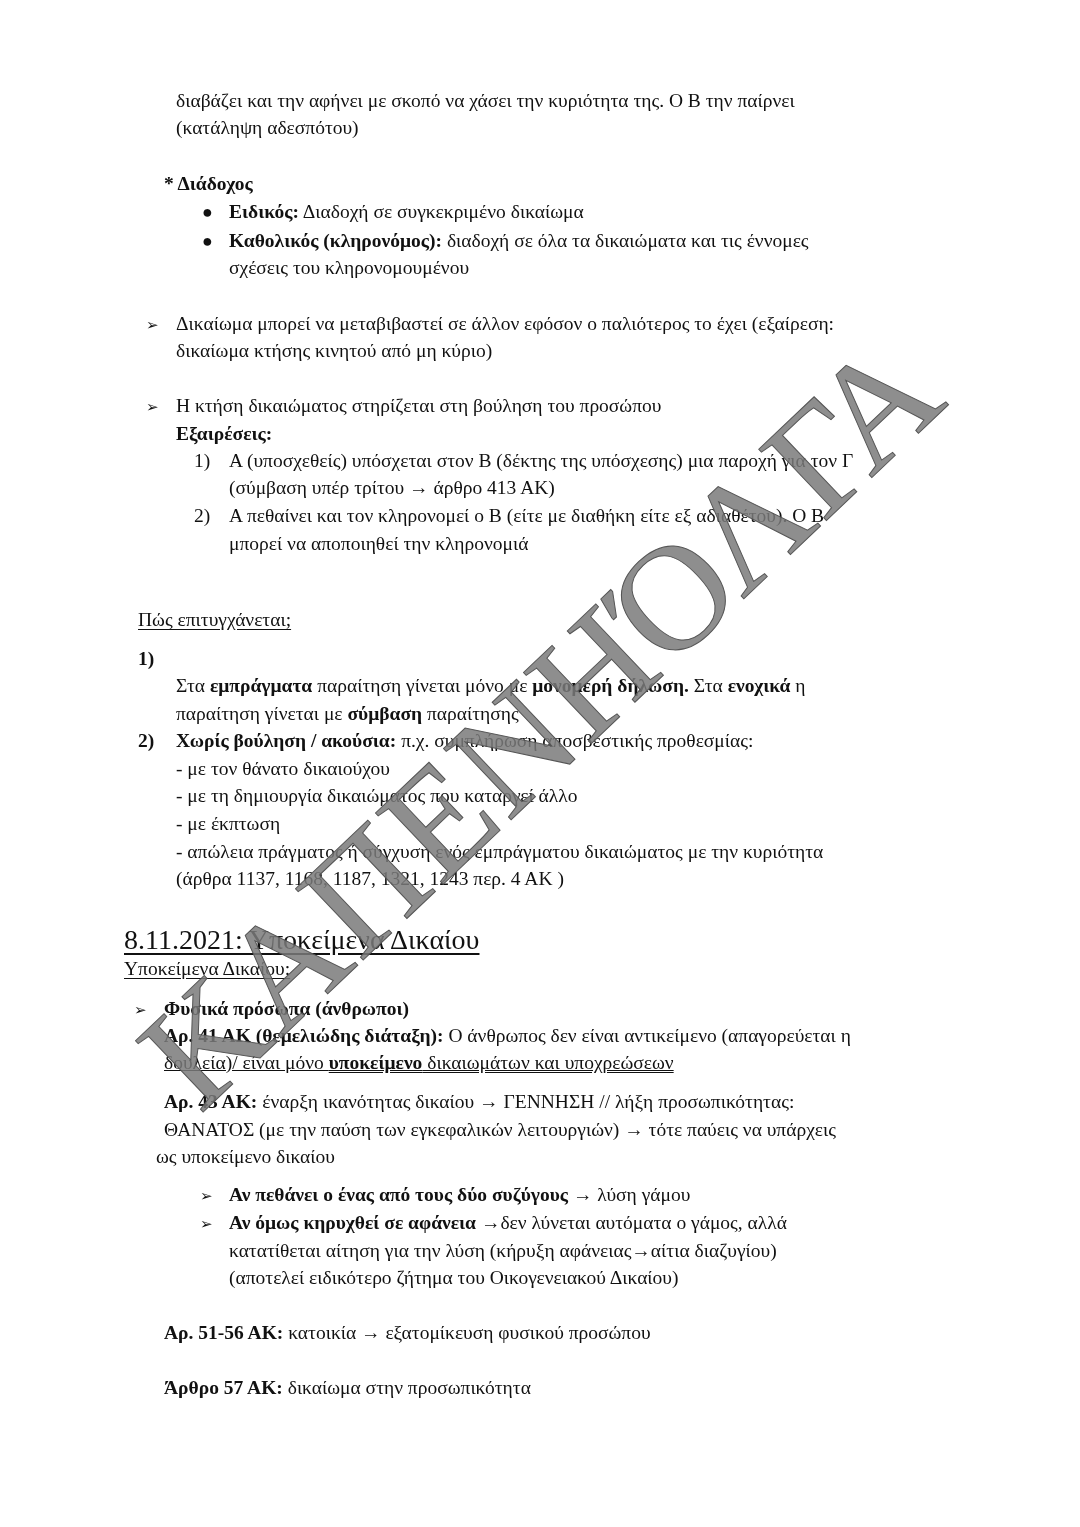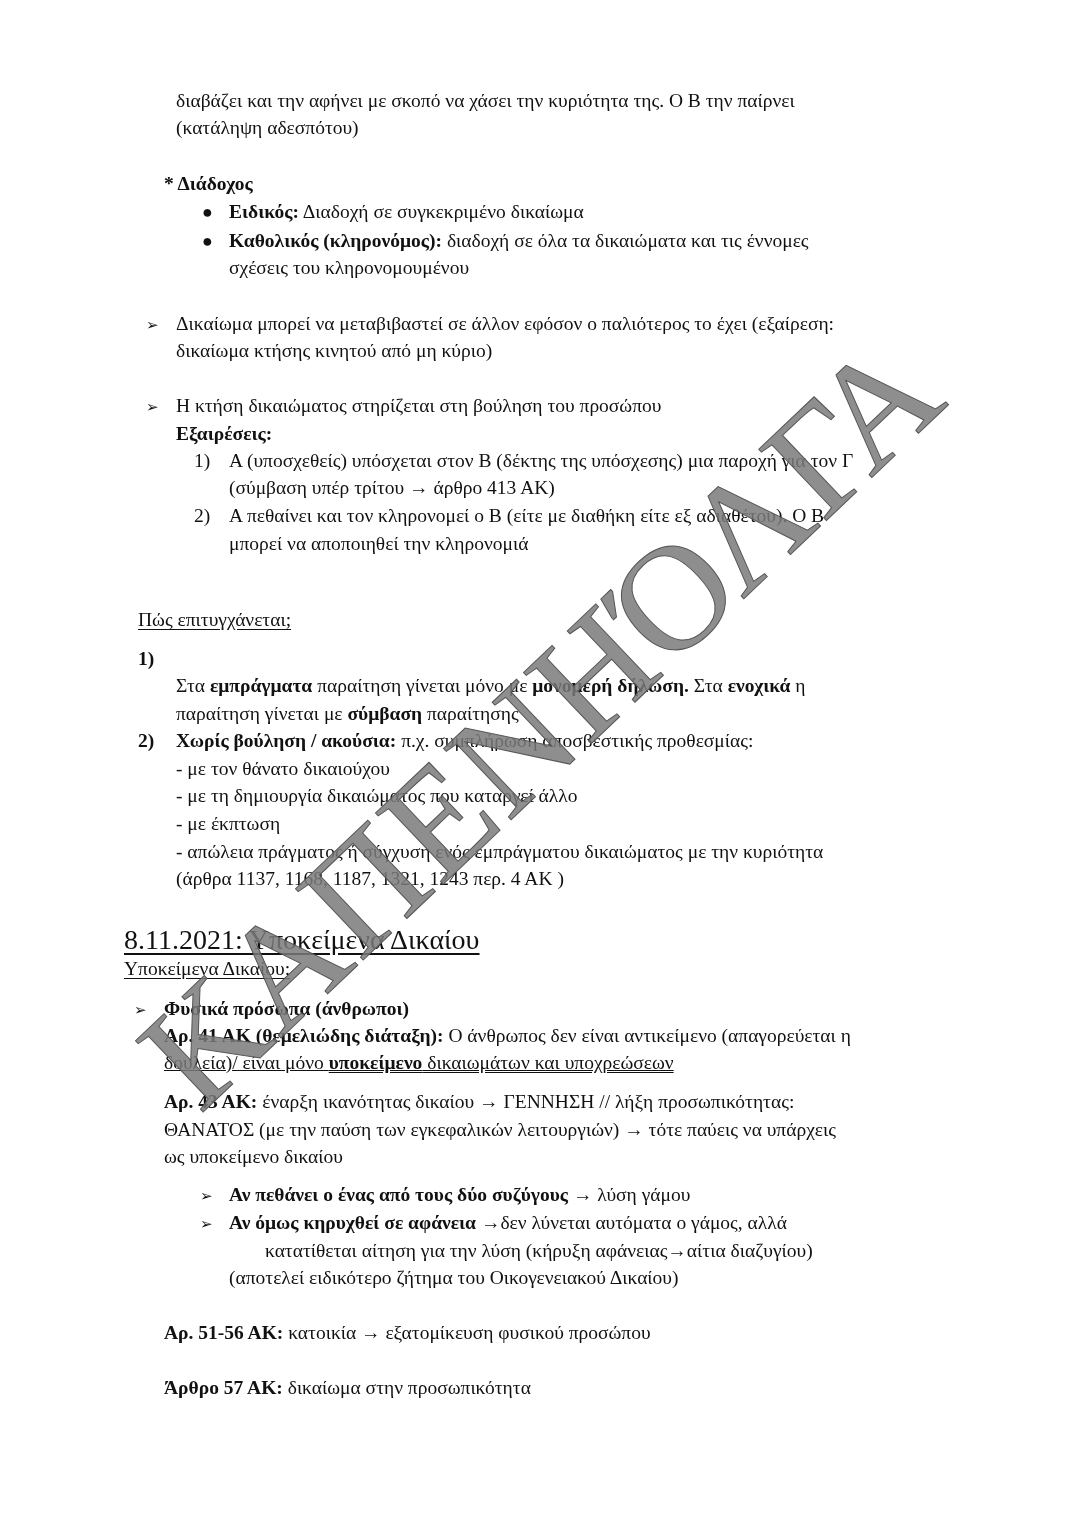--- a/index.html
+++ b/index.html
@@ -88,31 +88,31 @@
     <b class="i">Αρ. 41 ΑΚ (θεμελιώδης διάταξη):</b><span> Ο άνθρωπος δεν είναι αντικείμενο (απαγορεύεται η</span>
   </div>
   <div class="abs" style="left:164px; top:1049px;text-decoration:underline;">
     <span>δουλεία)/ είναι μόνο </span><b class="u">υποκείμενο</b><span class="u"> δικαιωμάτων και υποχρεώσεων</span>
   </div>
 
   <div class="abs" style="left:164px; top:1088px;">
     <b class="i">Αρ. 43 ΑΚ:</b><span> έναρξη ικανότητας δικαίου → ΓΕΝΝΗΣΗ // λήξη προσωπικότητας:</span>
   </div>
   <div class="abs" style="left:164px; top:1116px;">ΘΑΝΑΤΟΣ (με την παύση των εγκεφαλικών λειτουργιών) → τότε παύεις να υπάρχεις</div>
-  <div class="abs" style="left:164px; top:1143px;text-align:right;">ως υποκείμενο δικαίου</div>
+  <div class="abs" style="left:156px; top:1143px;text-align:right;">ως υποκείμενο δικαίου</div>
 
   <span class="arrow-bullet" style="left:200px; top:1183px;">➢</span>
   <div class="abs" style="left:229px; top:1181px;">
     <b class="i">Αν πεθάνει ο ένας από τους δύο συζύγους</b><span> → λύση γάμου</span>
   </div>
   <span class="arrow-bullet" style="left:200px; top:1211px;">➢</span>
   <div class="abs" style="left:229px; top:1209px;">
     <b class="i">Αν όμως κηρυχθεί σε αφάνεια</b><span> →δεν λύνεται αυτόματα ο γάμος, αλλά</span>
   </div>
-  <div class="abs" style="left:229px; top:1237px;margin-left:36px;">κατατίθεται αίτηση για την λύση (κήρυξη αφάνειας→αίτια διαζυγίου)</div>
+  <div class="abs" style="left:229px; top:1237px;">κατατίθεται αίτηση για την λύση (κήρυξη αφάνειας→αίτια διαζυγίου)</div>
   <div class="abs" style="left:229px; top:1264px;">(αποτελεί ειδικότερο ζήτημα του Οικογενειακού Δικαίου)</div>
 
   <div class="abs" style="left:164px; top:1319px;">
     <b class="i">Αρ. 51-56 ΑΚ:</b><span> κατοικία → εξατομίκευση φυσικού προσώπου</span>
   </div>
   <div class="abs" style="left:164px; top:1374px;">
     <b class="i">Άρθρο 57 ΑΚ:</b><span> δικαίωμα στην προσωπικότητα</span>
   </div>
 
   <svg class="watermark" viewBox="0 0 1080 1527" width="1080" height="1527">

